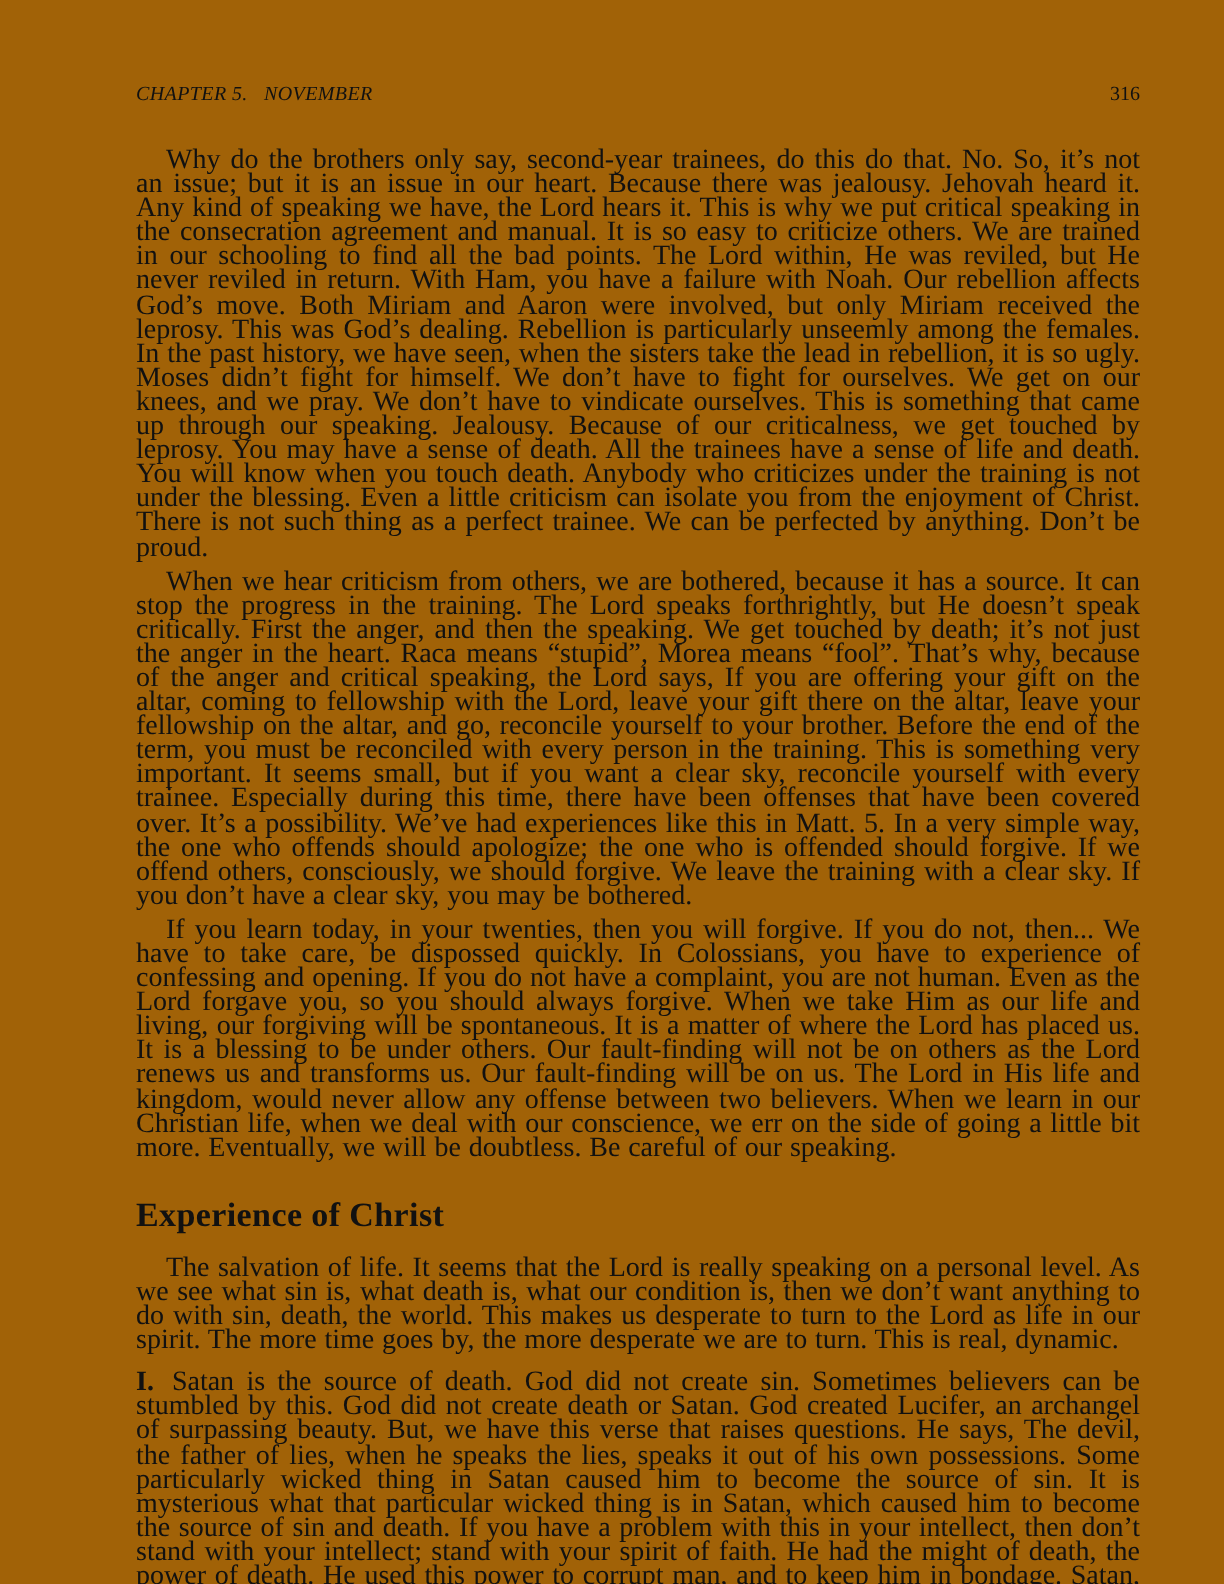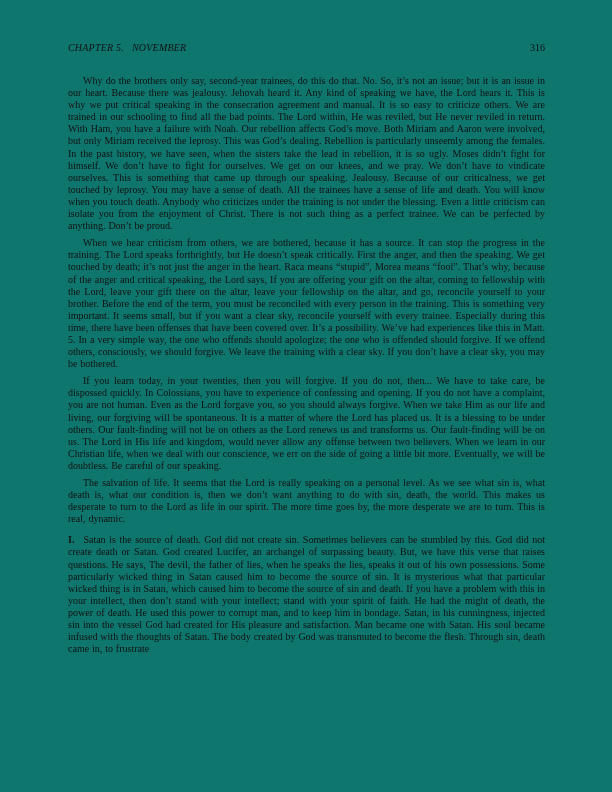--- a/index.html
+++ b/index.html
@@ -7,40 +7,40 @@
   body {
     width: 612px;
     height: 792px;
     font-family: "Liberation Serif", serif;
     color: #111111;
     overflow: hidden;
   }
   .page {
     width: 612px;
     height: 792px;
-    background: #0f766e;
-    padding: 42px 67px 0 68px;
+    background: #a16207;
+    padding: 42px 42px 0 68px;
   }
   .running-header {
     display: flex;
     justify-content: space-between;
     align-items: baseline;
     font-size: 10px;
     margin-bottom: 22px;
   }
   .running-header .chapter {
     font-style: italic;
     letter-spacing: 0.2px;
     white-space: pre;
   }
   .running-header .pageno {
     font-style: normal;
   }
   .para {
-    font-size: 10px;
+    font-size: 14px;
     line-height: 12.1px;
     text-align: justify;
     margin-bottom: 5px;
     word-spacing: 0.4px;
   }
   .para.indent { text-indent: 15px; }
   .section-heading {
     font-family: "Liberation Serif", serif;
     font-weight: bold;
     font-size: 17px;
@@ -63,20 +63,21 @@
     <span class="chapter">CHAPTER 5.   NOVEMBER</span>
     <span class="pageno">316</span>
   </div>
 
   <p class="para indent">Why do the brothers only say, second-year trainees, do this do that.  No.  So, it’s not an issue; but it is an issue in our heart.  Because there was jealousy.  Jehovah heard it.  Any kind of speaking we have, the Lord hears it.  This is why we put critical speaking in the consecration agreement and manual.  It is so easy to criticize others.  We are trained in our schooling to find all the bad points.  The Lord within, He was reviled, but He never reviled in return.  With Ham, you have a failure with Noah.  Our rebellion affects God’s move.  Both Miriam and Aaron were involved, but only Miriam received the leprosy.  This was God’s dealing.  Rebellion is particularly unseemly among the females.  In the past history, we have seen, when the sisters take the lead in rebellion, it is so ugly.  Moses didn’t fight for himself.  We don’t have to fight for ourselves.  We get on our knees, and we pray.  We don’t have to vindicate ourselves.  This is something that came up through our speaking.  Jealousy.  Because of our criticalness, we get touched by leprosy.  You may have a sense of death.  All the trainees have a sense of life and death.  You will know when you touch death.  Anybody who criticizes under the training is not under the blessing.  Even a little criticism can isolate you from the enjoyment of Christ.  There is not such thing as a perfect trainee.  We can be perfected by anything.  Don’t be proud.</p>
 
   <p class="para indent">When we hear criticism from others, we are bothered, because it has a source.  It can stop the progress in the training.  The Lord speaks forthrightly, but He doesn’t speak critically.  First the anger, and then the speaking.  We get touched by death; it’s not just the anger in the heart.  Raca means “stupid”, Morea means “fool”.  That’s why, because of the anger and critical speaking, the Lord says, If you are offering your gift on the altar, coming to fellowship with the Lord, leave your gift there on the altar, leave your fellowship on the altar, and go, reconcile yourself to your brother.  Before the end of the term, you must be reconciled with every person in the training.  This is something very important.  It seems small, but if you want a clear sky, reconcile yourself with every trainee.  Especially during this time, there have been offenses that have been covered over.  It’s a possibility.  We’ve had experiences like this in Matt.  5.  In a very simple way, the one who offends should apologize; the one who is offended should forgive.  If we offend others, consciously, we should forgive.  We leave the training with a clear sky.  If you don’t have a clear sky, you may be bothered.</p>
 
   <p class="para indent">If you learn today, in your twenties, then you will forgive.  If you do not, then...  We have to take care, be dispossed quickly.  In Colossians, you have to experience of confessing and opening.  If you do not have a complaint, you are not human.  Even as the Lord forgave you, so you should always forgive.  When we take Him as our life and living, our forgiving will be spontaneous.  It is a matter of where the Lord has placed us.  It is a blessing to be under others.  Our fault-finding will not be on others as the Lord renews us and transforms us.  Our fault-finding will be on us.  The Lord in His life and kingdom, would never allow any offense between two believers.  When we learn in our Christian life, when we deal with our conscience, we err on the side of going a little bit more.  Eventually, we will be doubtless.  Be careful of our speaking.</p>
 
+  <h2 class="section-heading">Experience of Christ</h2>
 
   <p class="para indent">The salvation of life.  It seems that the Lord is really speaking on a personal level.  As we see what sin is, what death is, what our condition is, then we don’t want anything to do with sin, death, the world.  This makes us desperate to turn to the Lord as life in our spirit.  The more time goes by, the more desperate we are to turn.  This is real, dynamic.</p>
 
   <p class="para list-item">
     <span class="item-label">I.</span><span>Satan is the source of death.  God did not create sin.  Sometimes believers can be stumbled by this.  God did not create death or Satan.  God created Lucifer, an archangel of surpassing beauty.  But, we have this verse that raises questions.  He says, The devil, the father of lies, when he speaks the lies, speaks it out of his own possessions.  Some particularly wicked thing in Satan caused him to become the source of sin.  It is mysterious what that particular wicked thing is in Satan, which caused him to become the source of sin and death.  If you have a problem with this in your intellect, then don’t stand with your intellect; stand with your spirit of faith.  He had the might of death, the power of death.  He used this power to corrupt man, and to keep him in bondage.  Satan, in his cunningness, injected sin into the vessel God had created for His pleasure and satisfaction.  Man became one with Satan.  His soul became infused with the thoughts of Satan.  The body created by God was transmuted to become the flesh.  Through sin, death came in, to frustrate</span>
   </p>
 
 </div>
 
 </body></html>

